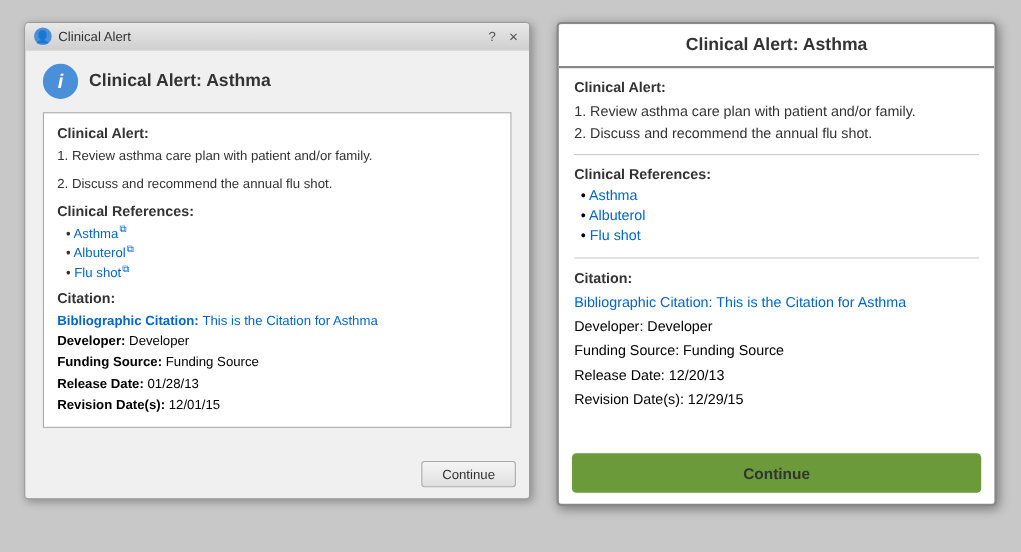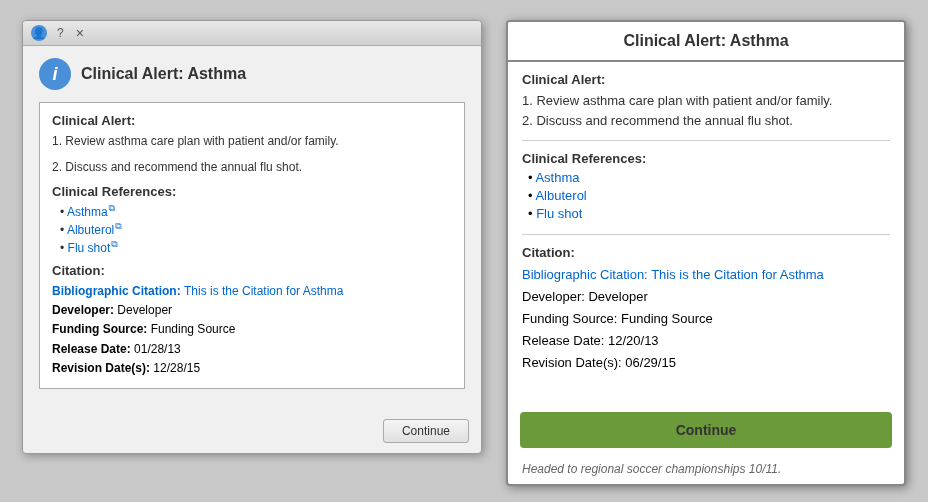--- a/index.html
+++ b/index.html
@@ -254,20 +254,21 @@
       color: #666;
       font-style: italic;
     }
   </style>
 </head>
 <body>
 
 <div class="dialog-left">
   <div class="dialog-titlebar">
     <div class="title-icon">👤</div>
+    <span class="titlebar-text">Clinical Alert</span>
     <span class="titlebar-help">?</span>
     <span class="titlebar-close">×</span>
   </div>
   <div class="dialog-content">
     <div class="dialog-header">
       <div class="info-icon">
           <i>i</i>
         </div>
       <span class="dialog-main-title">Clinical Alert: Asthma</span>
     </div>
@@ -284,21 +285,21 @@
       </ul>
 
       <div class="section-label">Citation:</div>
       <div class="citation-text">
         <span class="citation-blue">
           <span class="citation-bold">Bibliographic Citation: </span><span>This is the Citation for Asthma</span>
         </span><br>
         <span class="citation-bold">Developer: </span><span>Developer</span><br>
         <span class="citation-bold">Funding Source: </span><span>Funding Source</span><br>
         <span class="citation-bold">Release Date: </span><span>01/28/13</span><br>
-        <span class="citation-bold">Revision Date(s): </span><span>12/28/15</span>
+        <span class="citation-bold">Revision Date(s): </span><span>12/01/15</span>
       </div>
     </div>
   </div>
   <div class="dialog-footer">
     <button class="btn-continue-left">Continue</button>
   </div>
 </div>
 
 <div class="dialog-right">
   <div class="dialog-right-header">
@@ -322,21 +323,20 @@
 
     <div class="right-section">
       <div class="right-section-label">Citation:</div>
       <div class="right-citation-text">
         <span class="right-citation-blue">
           <span>Bibliographic Citation: </span><span>This is the Citation for Asthma</span>
         </span><br>
         <span>Developer: </span><span>Developer</span><br>
         <span>Funding Source: </span><span>Funding Source</span><br>
         <span>Release Date: </span><span>12/20/13</span><br>
-        <span>Revision Date(s): </span><span>06/29/15</span>
+        <span>Revision Date(s): </span><span>12/29/15</span>
       </div>
     </div>
   </div>
   <div class="dialog-right-footer">
     <button class="btn-continue-right">Continue</button>
   </div>
-  <div class="dialog-right-bottom">Headed to regional soccer championships 10/11.</div>
 </div>
 
 </body></html>

